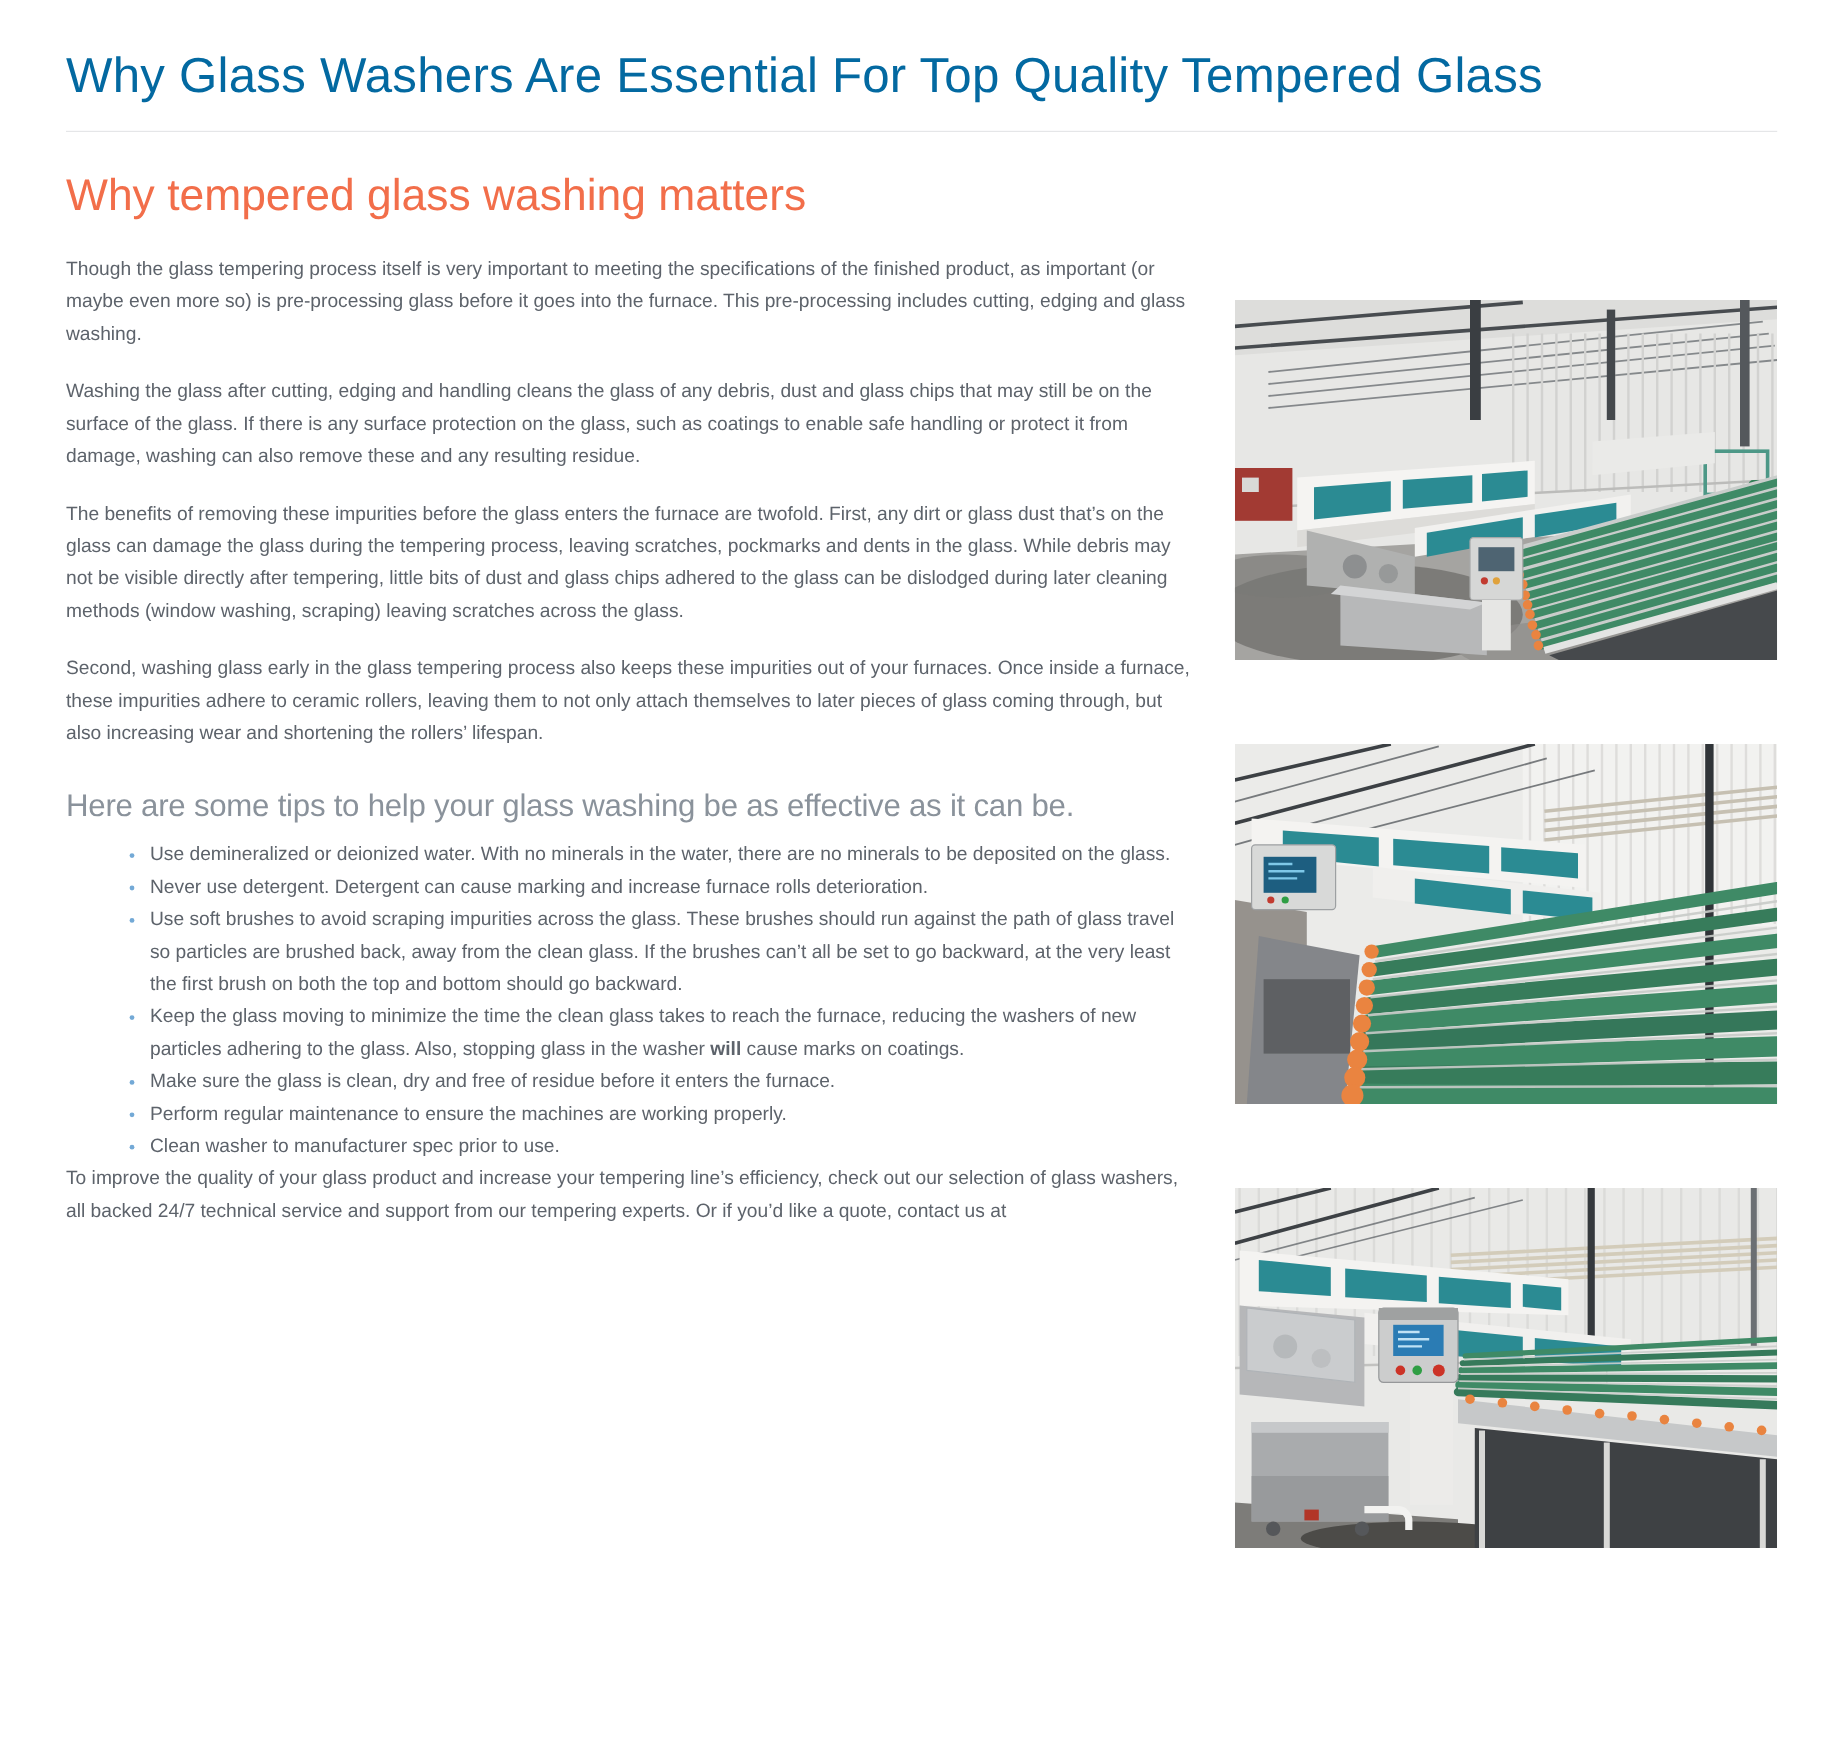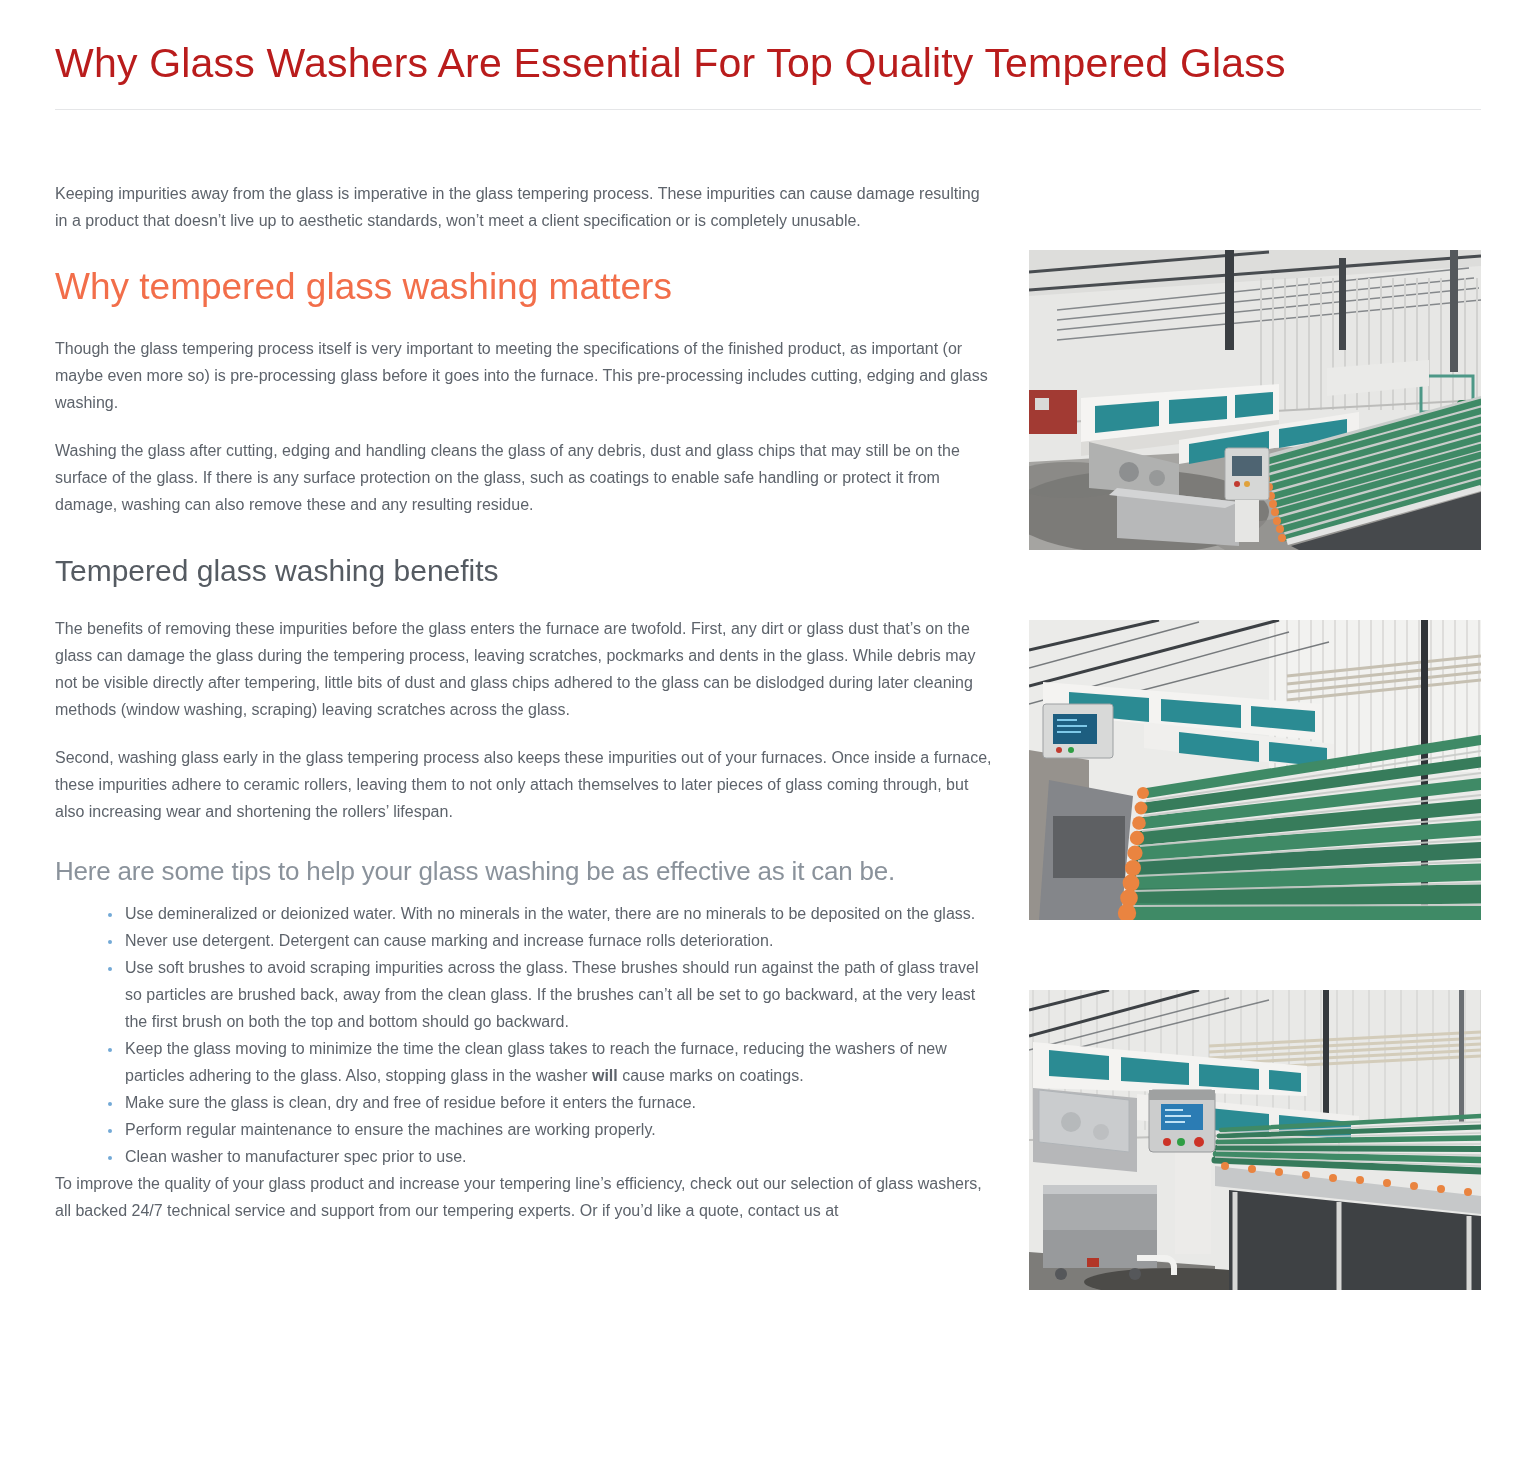--- a/index.html
+++ b/index.html
@@ -1,18 +1,18 @@
 <!DOCTYPE html>
 <html><head>
 <meta charset="utf-8">
 <style>
   html,body{margin:0;padding:0;background:#ffffff;}
   body{font-family:"Liberation Sans", sans-serif;color:#5d636b;}
   .page{width:1529px;min-height:1467px;box-sizing:border-box;padding:30px 48px 40px 55px;background:#fff;}
-  h1.page-title{color:#b91c1c;font-size:41px;font-weight:500;letter-spacing:.2px;margin:10px 0 22px;line-height:1.15;}
+  h1.page-title{color:#0369a1;font-size:41px;font-weight:500;letter-spacing:.2px;margin:10px 0 22px;line-height:1.15;}
   hr.title-rule{border:none;border-top:1px solid #e5e6e8;margin:0;}
   .layout{display:flex;align-items:flex-start;}
   .text-col{width:937px;flex:none;}
   .image-col{width:452px;flex:none;margin-left:37px;padding-top:140px;}
   .text-col p{font-size:16px;line-height:27px;margin:0 0 21px;}
   p.intro{margin-top:70px;}
   h2.h-orange{color:#f26e4a;font-size:37px;font-weight:300;margin:32px 0 26px;line-height:1.15;}
   h3.h-dark{color:#555b62;font-size:30px;font-weight:400;margin:34px 0 26px;line-height:1.25;}
   h4.h-sub{color:#8a929b;font-size:26px;font-weight:300;margin:30px 0 12px;line-height:1.25;letter-spacing:-.2px;}
   h3.h-final{margin-top:26px;margin-bottom:28px;}
@@ -30,27 +30,25 @@
 
 <div class="page">
 
   <h1 class="page-title">Why Glass Washers Are Essential For Top Quality Tempered Glass</h1>
   <hr class="title-rule">
 
   <div class="layout">
 
     <div class="text-col">
 
-      <p class="intro">Keeping impurities away from the glass is imperative in the glass tempering process. These impurities can cause damage resulting in a product that doesn’t live up to aesthetic standards, won’t meet a client specification or is completely unusable.</p>
 
       <h2 class="h-orange">Why tempered glass washing matters</h2>
       <p>Though the glass tempering process itself is very important to meeting the specifications of the finished product, as important (or maybe even more so) is pre-processing glass before it goes into the furnace. This pre-processing includes cutting, edging and glass washing.</p>
       <p>Washing the glass after cutting, edging and handling cleans the glass of any debris, dust and glass chips that may still be on the surface of the glass. If there is any surface protection on the glass, such as coatings to enable safe handling or protect it from damage, washing can also remove these and any resulting residue.</p>
 
-      <h3 class="h-dark">Tempered glass washing benefits</h3>
       <p>The benefits of removing these impurities before the glass enters the furnace are twofold. First, any dirt or glass dust that’s on the glass can damage the glass during the tempering process, leaving scratches, pockmarks and dents in the glass. While debris may not be visible directly after tempering, little bits of dust and glass chips adhered to the glass can be dislodged during later cleaning methods (window washing, scraping) leaving scratches across the glass.</p>
       <p>Second, washing glass early in the glass tempering process also keeps these impurities out of your furnaces. Once inside a furnace, these impurities adhere to ceramic rollers, leaving them to not only attach themselves to later pieces of glass coming through, but also increasing wear and shortening the rollers’ lifespan.</p>
 
       <h4 class="h-sub">Here are some tips to help your glass washing be as effective as it can be.</h4>
 
       <ul class="tips">
         <li><span>Use demineralized or deionized water. With no minerals in the water, there are no minerals to be deposited on the glass.</span></li>
         <li><span>Never use detergent. Detergent can cause marking and increase furnace rolls deterioration.</span></li>
         <li><span>Use soft brushes to avoid scraping impurities across the glass. These brushes should run against the path of glass travel so particles are brushed back, away from the clean glass. If the brushes can’t all be set to go backward, at the very least the first brush on both the top and bottom should go backward.</span></li>
         <li><span>Keep the glass moving to minimize the time the clean glass takes to reach the furnace, reducing the washers of new particles adhering to the glass. Also, stopping glass in the washer </span><strong class="emph-will">will</strong><span> cause marks on coatings.</span></li>

